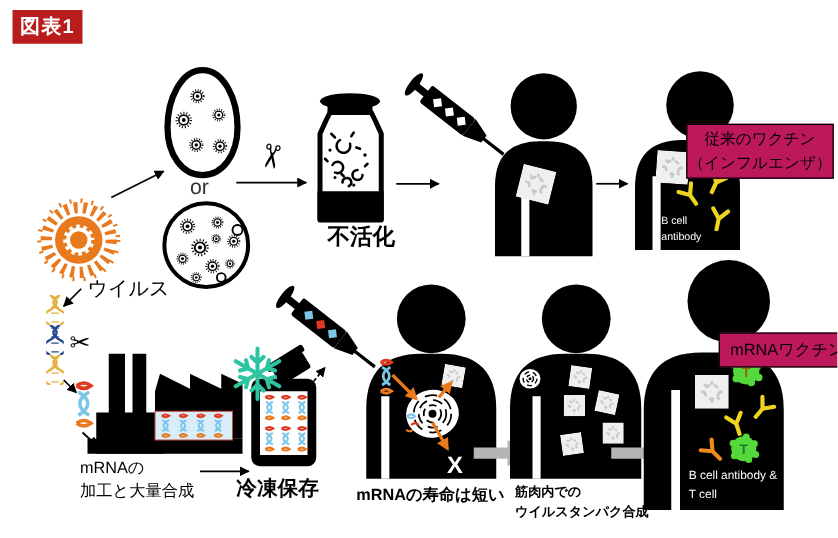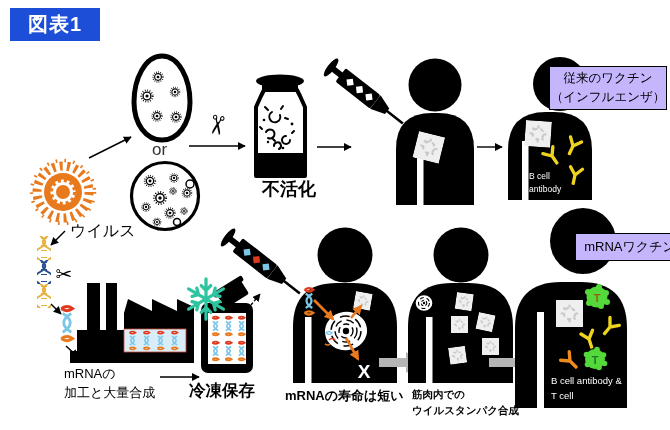--- a/index.html
+++ b/index.html
@@ -1,24 +1,24 @@
 <!DOCTYPE html>
 <html style="--virus_orange: #E8791D; --dna_gold: #E6B03C; --dna_navy: #274B8F; --mrna_red: #E03A1E; --mrna_blue: #7CC7E8; --mrna_orange: #E8791D; --snowflake_teal: #2EC4A0; --antibody_yellow: #EED31F; --antibody_orange: #EF8A1C; --tcell_green: #54D83A; --tcell_letter_brown: #9A6012; --tcell_letter_green: #1E7A30; --arrow_gray: #B5B5B5; --factory_box_blue: #D8EDF8; --protein_gray: #C9C9C9;"><head>
 <meta charset="utf-8">
 <style>
   html,body{margin:0;padding:0;background:#fff;}
   #stage{position:relative;width:670px;height:430px;background:#ffffff;overflow:hidden;
          font-family:"Liberation Sans","DejaVu Sans",sans-serif;color:#000;}
   #art{position:absolute;left:0;top:0;}
   .lbl{position:absolute;white-space:nowrap;}
-  #title{left:10px;top:8px;background:#1d4ed8;color:#fff;font-weight:bold;font-size:20px;padding:3px 18px;letter-spacing:1px;}
+  #title{left:10px;top:8px;background:#b91c1c;color:#fff;font-weight:bold;font-size:16px;padding:3px 6px;letter-spacing:1px;}
   #virus-label{left:70px;top:221px;font-size:16px;}
   #or-label{left:152px;top:140px;font-size:17px;color:#333;}
   #inactivation-label{left:248px;top:177px;width:68px;text-align:right;font-size:18px;font-weight:bold;}
-  .label-box{background:#c4b5fd;border:1.5px solid #000;text-align:center;}
+  .label-box{background:#be185d;border:1.5px solid #000;text-align:center;margin-top:33px;}
   #vaccine-box1{left:549px;top:66px;width:116px;font-size:12.5px;line-height:1.5;padding:2px 0;}
   #vaccine-box2{left:575px;top:233px;width:108px;font-size:13px;padding:4px 0;}
   #bcell-label{left:529px;top:170px;color:#fff;font-size:8.5px;line-height:1.55;}
   #factory-label{left:64px;top:365px;font-size:13px;line-height:1.45;}
   #frozen-label{left:189px;top:380px;width:76px;text-align:left;font-size:16.5px;font-weight:bold;}
   #lifespan-label{left:285px;top:387px;font-size:13px;font-weight:bold;}
   #muscle-label{left:412px;top:386px;font-size:10.5px;font-weight:bold;line-height:1.55;}
   #bcell-tcell-label{left:551px;top:374px;color:#fff;font-size:9.5px;line-height:1.55;}
   .st-red{stroke:var(--mrna_red);fill:none;}
   .st-blue{stroke:var(--mrna_blue);fill:none;}

